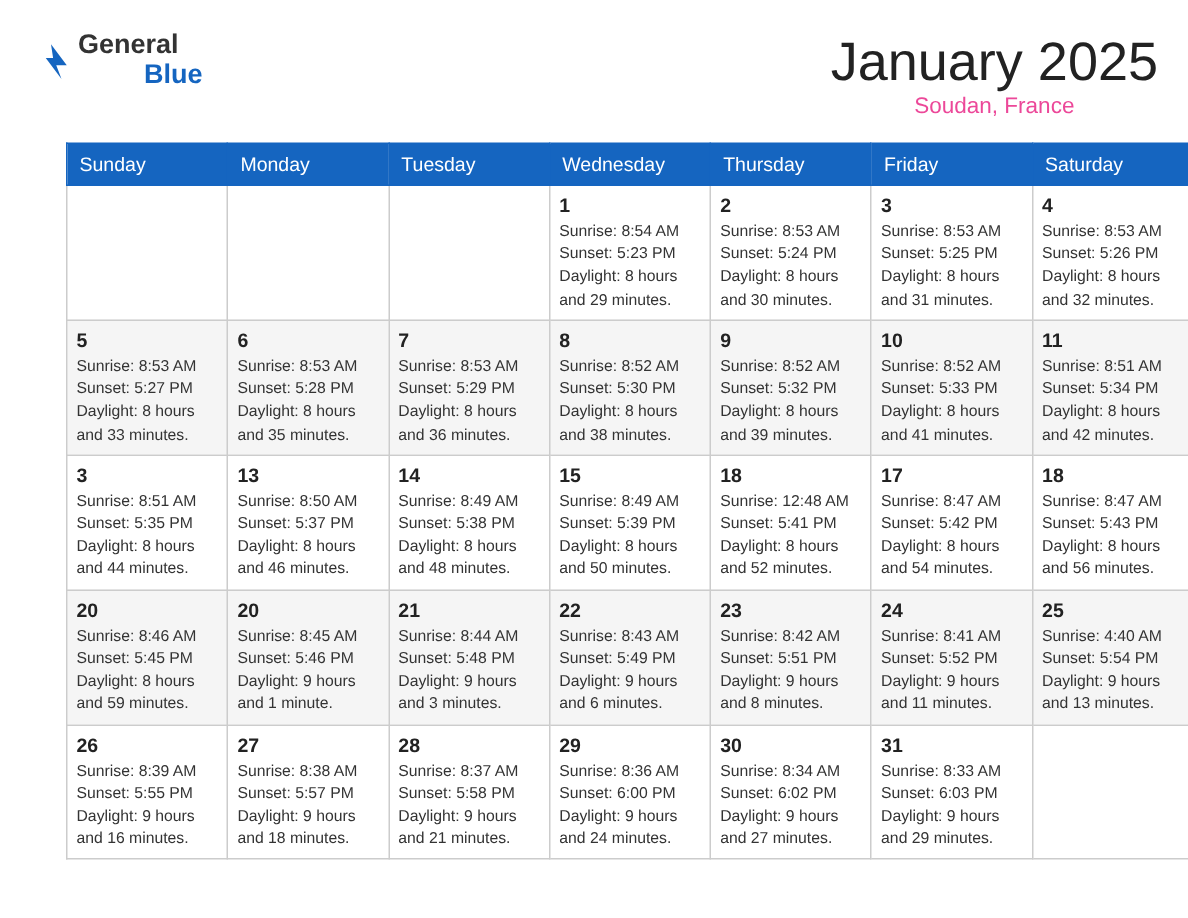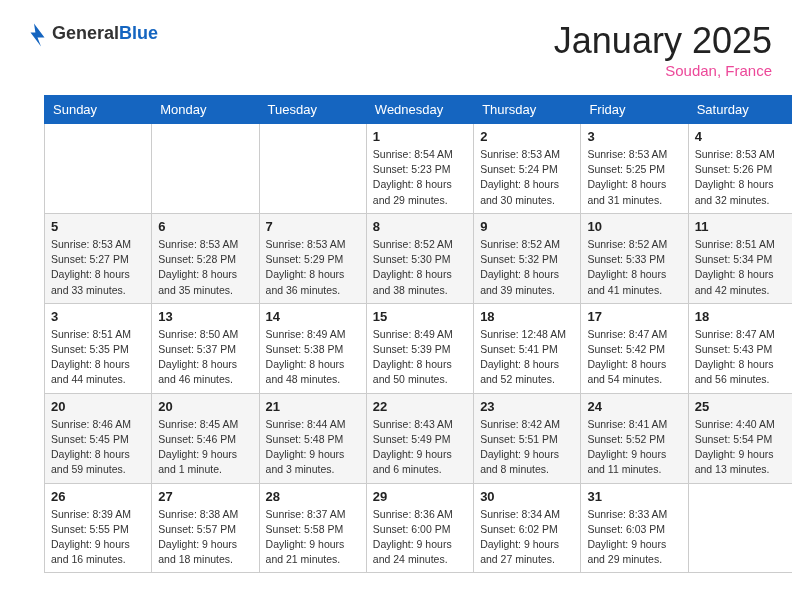--- a/index.html
+++ b/index.html
@@ -16,33 +16,33 @@
       align-items: flex-start;
       margin-bottom: 16px;
     }
     .logo {
       display: flex;
       align-items: center;
       gap: 4px;
     }
     .logo-text {
       display: flex;
-      flex-direction: row;
+      flex-direction: column;
       font-size: 18px;
       font-weight: bold;
       line-height: 1.1;
     }
     .logo-general { color: #333; }
-    .logo-blue { color: #1565c0; }
+    .logo-blue { color: #1565c0; margin-left: 44px; }
     .logo-icon {
       width: 28px;
       height: 28px;
     }
     .title-area {
-      text-align: right;
+      text-align: center;
     }
     .month-title {
       font-size: 36px;
       font-weight: normal;
       color: #222;
     }
     .location {
       font-size: 15px;
       color: #ec4899;
     }

